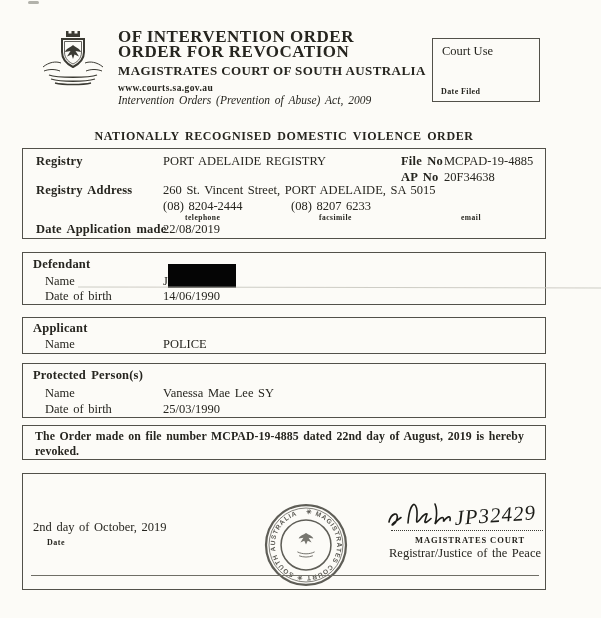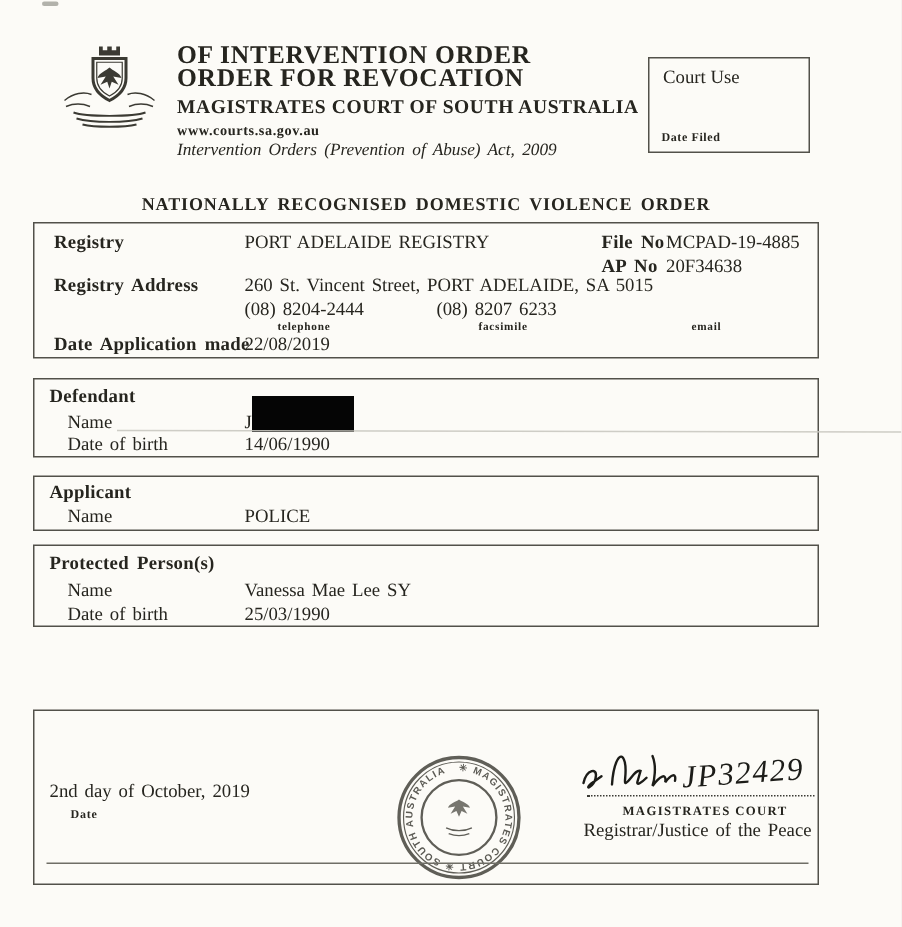--- a/index.html
+++ b/index.html
@@ -119,20 +119,23 @@
   </section>
 
   <section class="box" style="top:363px; height:55px;">
     <span class="abs lbl" style="left:10px; top:4px;">Protected Person(s)</span>
     <span class="abs val" style="left:22px; top:22px;">Name</span>
     <span class="abs val" style="left:140px; top:22px;">Vanessa Mae Lee SY</span>
     <span class="abs val" style="left:22px; top:38px;">Date of birth</span>
     <span class="abs val" style="left:140px; top:38px;">25/03/1990</span>
   </section>
 
+  <section class="box" style="top:425px; height:35px;">
+    <div class="order-text">The Order made on file number MCPAD-19-4885 dated 22nd day of August, 2019 is hereby revoked.</div>
+  </section>
 
   <section class="box" style="top:473px; height:117px;">
     <span class="abs val" style="left:10px; top:46px;">2nd day of October, 2019</span>
     <span class="abs cap" style="left:24px; top:64px; font-size:8px;">Date</span>
 
     <svg class="abs" style="left:240px; top:28px;" width="86" height="86" viewBox="0 0 100 100">
       <g opacity="0.88">
         <circle cx="50" cy="50" r="46.5" fill="none" stroke="#4a4942" stroke-width="2.6"></circle>
         <circle cx="50" cy="50" r="43" fill="none" stroke="#4a4942" stroke-width="0.9"></circle>
         <circle cx="50" cy="50" r="29" fill="none" stroke="#4a4942" stroke-width="1.8"></circle>

